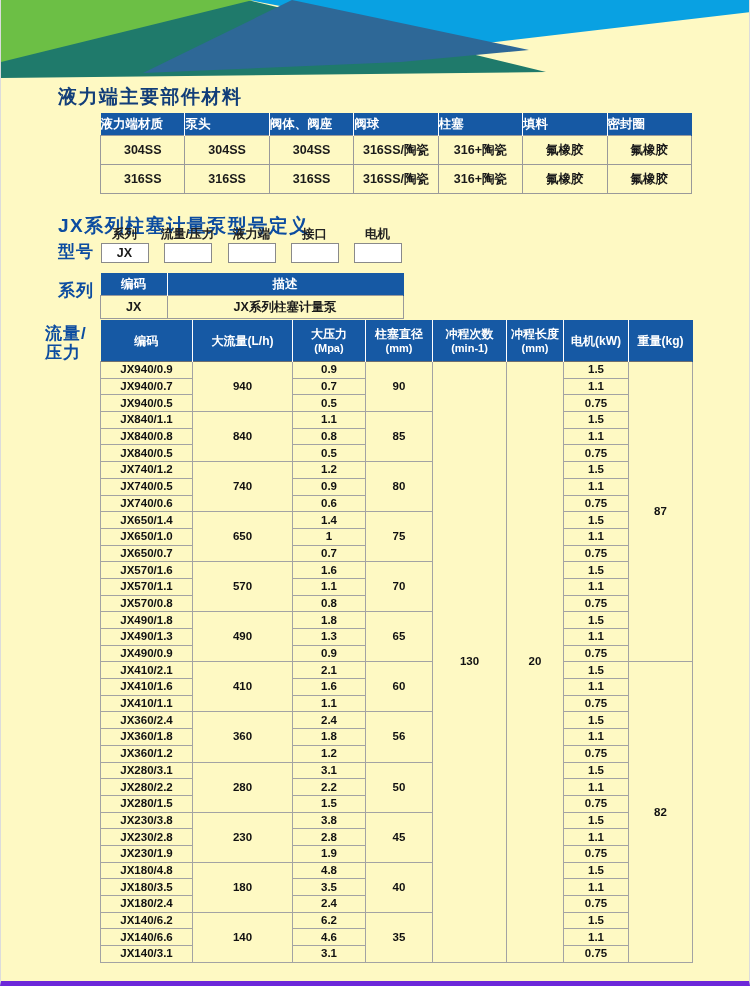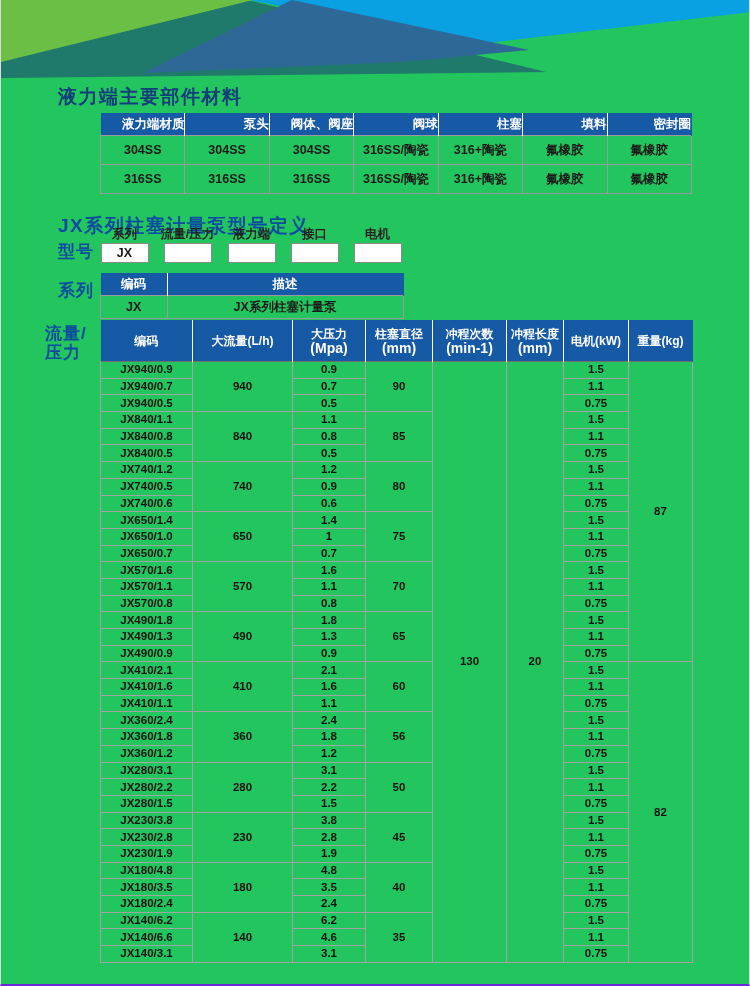--- a/index.html
+++ b/index.html
@@ -1,33 +1,33 @@
 <!DOCTYPE html>
 <html><head>
 <meta charset="utf-8">
 <style>
   html,body{margin:0;padding:0;background:#fff;}
   .page{
-    position:relative;width:750px;height:986px;background:#22c55e;
+    position:relative;width:750px;height:986px;background:#fef9c3;
     font-family:"Liberation Sans",sans-serif;overflow:hidden;box-sizing:border-box;
-    border-left:1px solid #dcdcdc;border-right:1px solid #dcdcdc;border-bottom:2px solid #6d28d9;text-decoration:underline;
+    border-left:1px solid #dcdcdc;border-right:1px solid #dcdcdc;border-bottom:5px solid #6d28d9;text-decoration:underline;
   }
   .banner{position:absolute;top:0;left:0;width:750px;height:80px;display:block;}
   .sec-title{position:absolute;font-size:19px;font-weight:bold;letter-spacing:1.5px;white-space:nowrap;}
   #title1{left:57px;top:84px;color:#123E79;}
   #title2{left:57px;top:201px;color:#0C4CA0;margin-top:12px;}
 
   table{border-collapse:collapse;table-layout:fixed;}
 
   
   .materials-wrap{position:absolute;left:99px;top:113px;}
   .materials-table{width:592px;}
   .materials-table th{
     height:22px;background:#1659A4;color:#fff;font-size:12.5px;font-weight:bold;
-    border-right:1px solid #ffffff;padding:0;text-align:right;
+    border-right:1px solid #ffffff;padding:0;text-align:left;
   }
   .materials-table th:last-child{border-right:1px solid #1659A4;}
   .materials-table td{
     height:28px;font-size:12.5px;font-weight:bold;color:#1a1a1a;text-align:center;
     border:1px solid #9a9a9a;padding:0;
   }
 
   
   .model-label{position:absolute;left:57px;top:240px;font-size:17px;font-weight:bold;color:#0C4CA0;letter-spacing:1px;}
   #model-fields .field{position:absolute;top:227px;width:81px;}
@@ -48,21 +48,21 @@
   
   .flow-label{position:absolute;left:44px;top:324px;width:55px;font-size:17px;font-weight:bold;
     color:#0C4CA0;line-height:19px;text-align:left;letter-spacing:1px;}
   .flow-wrap{position:absolute;left:99px;top:320px;}
   .flow-table{width:592px;}
   .flow-table th{
     height:41px;background:#1659A4;color:#fff;font-size:12px;font-weight:bold;line-height:14px;
     border-right:1px solid #fff;padding:0;text-align:center;vertical-align:middle;
   }
   .flow-table th:last-child{border-right:1px solid #1659A4;margin-left:13px;}
-  .flow-table th .sub{font-size:14px;font-weight:bold;}
+  .flow-table th .sub{font-size:11px;font-weight:bold;}
   .flow-table td{
     height:15.7px;font-size:11.5px;font-weight:600;color:#111;text-align:center;
     border:1px solid #a3a3a3;padding:0;line-height:15px;
   }
   .flow-table tr.gs td{border-top:1px solid #6f6f6f;}
   .flow-table tbody{border:1px solid #6f6f6f;}
 </style>
 </head>
 <body>
 

